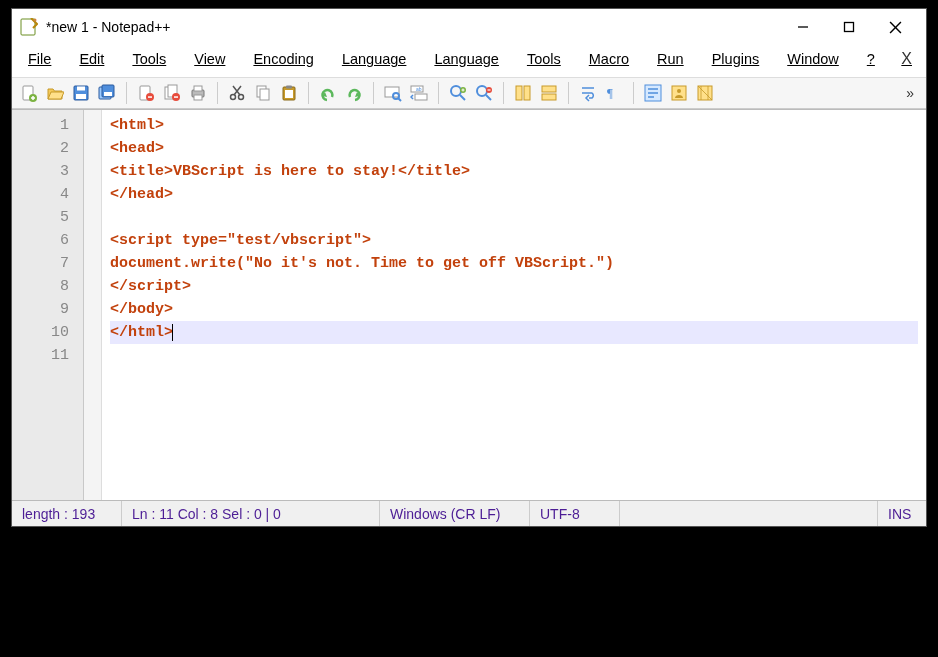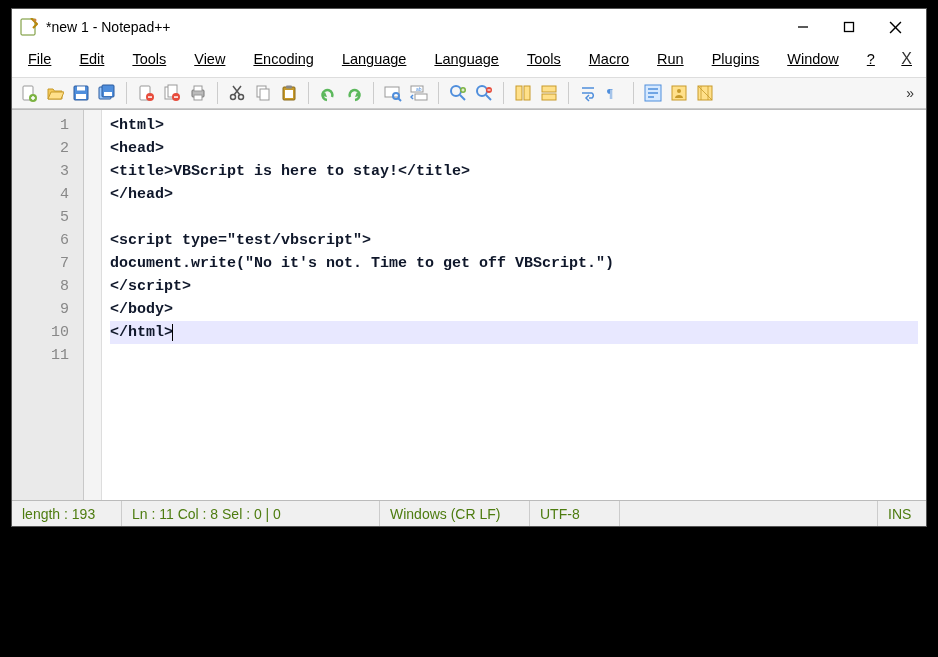--- a/index.html
+++ b/index.html
@@ -18,25 +18,25 @@
 .toolbar .tbtn { width: 22px; height: 22px; display: flex; align-items: center; justify-content: center; cursor: default; }
 .toolbar .more { margin-left: auto; color: #333; font-size: 14px; padding: 0 6px; }
 .tabbar { display: flex; align-items: flex-end; background: #e6e6e6; border-bottom: 1px solid #bbb; padding: 3px 3px 0 3px; }
 .tab { display: flex; align-items: center; background: #f5f5f5; border: 1px solid #bbb; border-bottom: none; padding: 3px 6px 3px 4px; border-radius: 4px 4px 0 0; font-size: 13px; color: #333; gap: 4px; }
 .tab .save-icon { width: 14px; height: 14px; display:inline-block; }
 .tab .close { width: 14px; height: 14px; background: #bbb; border-radius: 2px; display: inline-flex; align-items: center; justify-content: center; color: #fff; font-size: 11px; line-height: 1; }
 .editor-wrap { display: flex; border-top: 1px solid #bbb; }
 .gutter { width: 72px; background: #eaeaea; border-right: 1px solid #c8c8c8; padding: 4px 0; }
 .gutter .ln { text-align: right; padding: 0 14px; height: 23px; line-height: 23px; font-family: Consolas, "Courier New", monospace; font-size: 15px; color: #888; }
 .margin { width: 18px; background: #f4f4f4; border-right: 1px solid #ddd; }
-.code { flex: 1; background: #fff; padding: 4px 8px; font-family: Consolas, "Courier New", monospace; font-size: 15px; color: #0f172a; min-height: 390px; position: relative; }
+.code { flex: 1; background: #fff; padding: 4px 8px; font-family: Consolas, "Courier New", monospace; font-size: 15px; color: #c2410c; min-height: 390px; position: relative; }
 .code .line { height: 23px; line-height: 23px; white-space: pre; font-weight: bold; }
 .code .line.current { background: #e8e8ff; }
 .code .cursor { display: inline-block; width: 1px; height: 17px; background: #000; vertical-align: text-bottom; margin-left: -1px; }
-.statusbar { display: flex; align-items: center; border-top: 1px solid #bbb; background: #f0f0f0; font-size: 14px; color: #4d7c0f; height: 26px; }
+.statusbar { display: flex; align-items: center; border-top: 1px solid #bbb; background: #f0f0f0; font-size: 14px; color: #4c1d95; height: 26px; }
 .statusbar .cell { padding: 0 10px; border-right: 1px solid #ccc; height: 100%; display: flex; align-items: center; }
 .statusbar .cell.grow { flex: 1; }
 .statusbar .cell.last { border-right: none; }
 svg { display: block; }
 </style>
 </head>
 <body>
 
 <div class="window">
 

